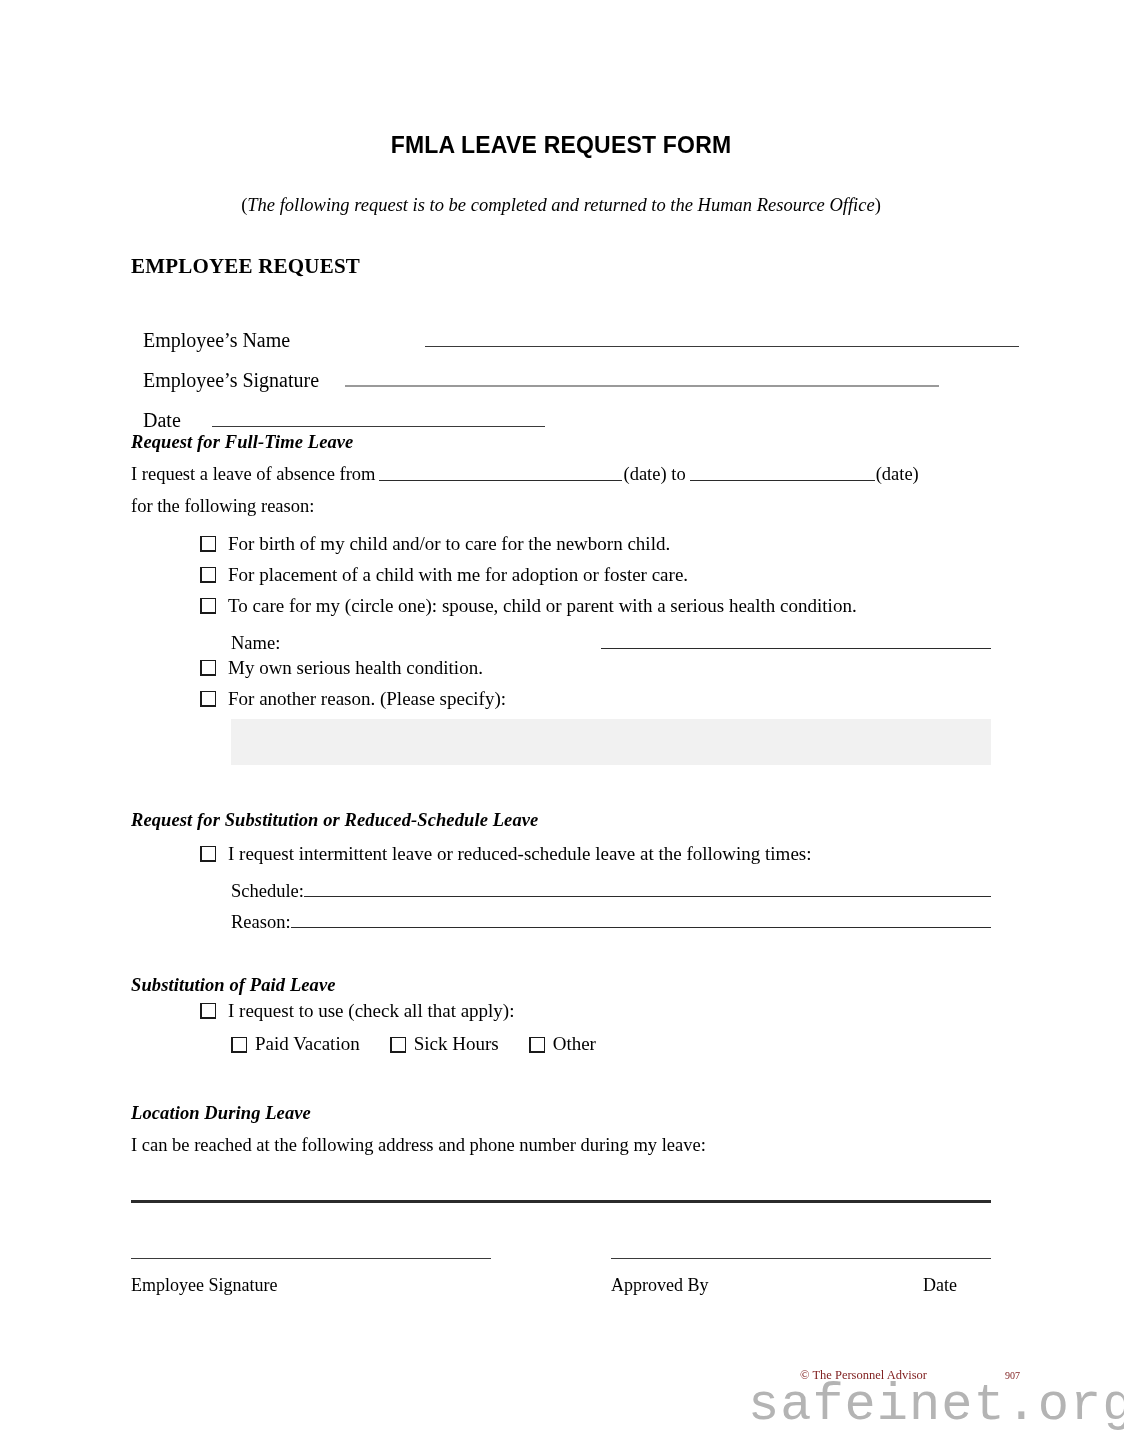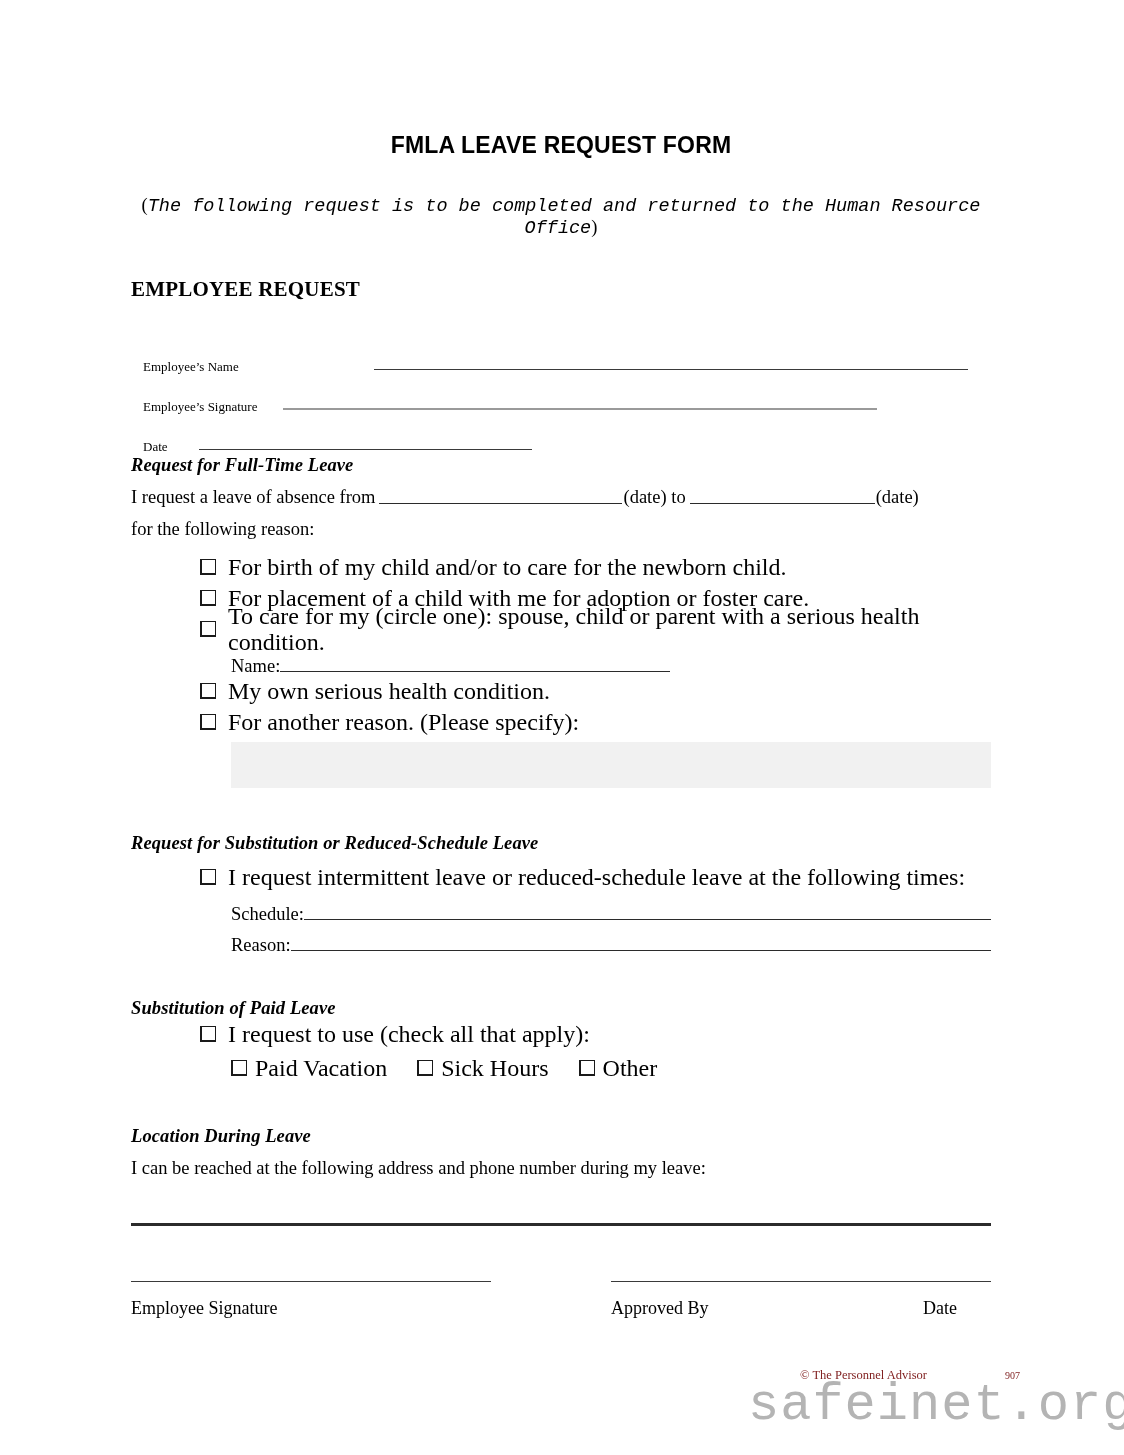--- a/index.html
+++ b/index.html
@@ -38,21 +38,21 @@
     letter-spacing: 0.2px;
     margin-top: 133px;
     line-height: 1.1;
   }
   .doc-subtitle {
     text-align: center;
     font-size: 18.5px;
     margin-top: 37px;
     font-style: normal;
   }
-  .doc-subtitle i { font-style: italic; font-family: Liberation Mono, monospace; }
+  .doc-subtitle i { font-style: italic; }
 
   
   .section-heading {
     font-weight: bold;
     font-size: 21px;
     margin-top: 38px;
     letter-spacing: 0.2px;
   }
   .sub-heading {
     font-weight: bold;
@@ -63,21 +63,21 @@
 
   
   .info-block { margin-top: 33px; }
   .info-row {
     display: flex;
     align-items: flex-end;
     height: 40px;
     padding-left: 12px;
   }
   .info-label {
-    font-size: 13px;
+    font-size: 20px;
     line-height: 1.15;
     white-space: nowrap;
   }
   .info-rule {
     flex: 0 0 auto;
     height: 0;
     border-bottom: 1px solid #3a3a3a;
     margin-bottom: 5px;
   }
   .rule-name      { width: 594px; margin-left: 135px; }
@@ -111,27 +111,28 @@
     width: 16px;
     height: 16px;
     border: 1.5px solid #1a1a1a;
     border-left-width: 2.5px;
     border-bottom-width: 2.5px;
     background: #ffffff;
     box-sizing: border-box;
     flex: 0 0 auto;
     margin-right: 12px;
   }
-  .cb-text { font-size: 24px; line-height: 1.1; }
+  .cb-text { font-size: 19px; line-height: 1.1; }
 
   .sub-row {
     display: flex;
     align-items: flex-end;
     padding-left: 100px;
     height: 31px;
+    justify-content: space-between;
   }
   .sub-label { font-size: 18.5px; line-height: 1.1; white-space: nowrap; }
   .sub-rule {
     flex: 1 1 auto;
     height: 0;
     border-bottom: 1px solid #2b2b2b;
     margin-bottom: 4px;
   }
   .rule-shortname { flex: 0 0 390px; }
 

